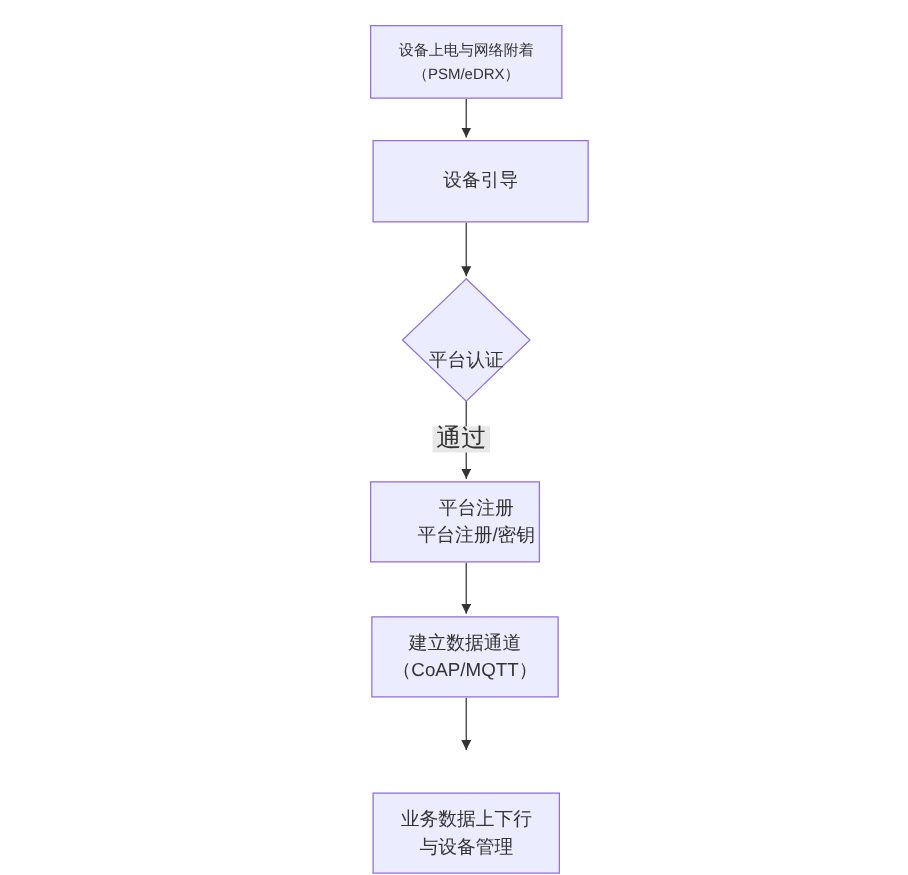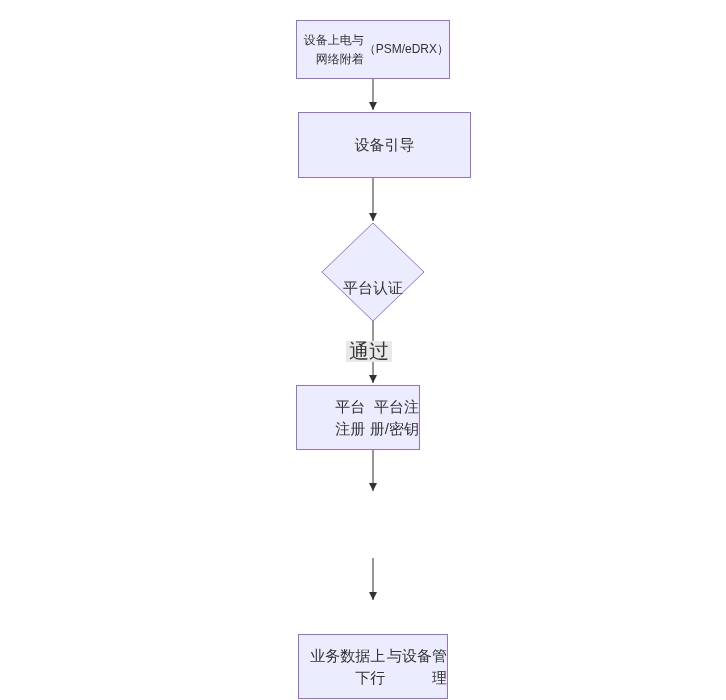--- a/index.html
+++ b/index.html
@@ -23,23 +23,24 @@
   .canvas { position: absolute; left: 0; top: 0; width: 726px; height: 700px; }
   svg.edges { position: absolute; left: 0; top: 0; pointer-events: none; }
   svg.edges line { stroke: var(--line-color); stroke-width: 1; }
   svg.edges .diamond-shape { fill: var(--node-fill); stroke: var(--node-border); stroke-width: 1; }
   svg.edges .arrowhead { fill: var(--line-color); }
   .node {
     position: absolute;
     background: var(--node-fill);
     border: 1px solid var(--node-border);
     display: flex;
+    flex-direction: column;
     align-items: center;
     justify-content: center;
-    text-align: right;
+    text-align: left;
     font-size: 15px;
     line-height: 22px;
     color: var(--text-color);
   }
   .node.small { font-size: 12px; line-height: 19px; }
   .diamond-label {
     position: absolute;
     transform: translate(-50%, -50%);
     font-size: 15px;
     color: var(--text-color);
@@ -83,24 +84,28 @@
   </div>
 
   <div class="node" style="left:298px; top:112px; width:173px; height:66px;">
     <span>设备引导</span>
   </div>
 
   <div class="diamond-label" style="left:373px; top:288px;">平台认证</div>
 
   <div class="edge-label" style="left:369px; top:341px;">通过</div>
 
-  <div class="node" style="left:296px; top:385px; width:124px; height:65px;padding-left:34px;">
+  <div class="node" style="left:296px; top:385px; width:136px; height:65px;padding-left:34px;">
     <span>平台注册</span>
     <span>平台注册/密钥</span>
   </div>
 
+  <div class="node" style="left:297px; top:493px; width:150px; height:65px;">
+    <span>建立数据通道</span>
+    <span>（CoAP/MQTT）</span>
+  </div>
 
   <div class="node" style="left:298px; top:602px; width:150px; height:65px;margin-top:32px;">
     <span>业务数据上下行</span>
     <span>与设备管理</span>
   </div>
 
 </div>
 
 </body></html>

